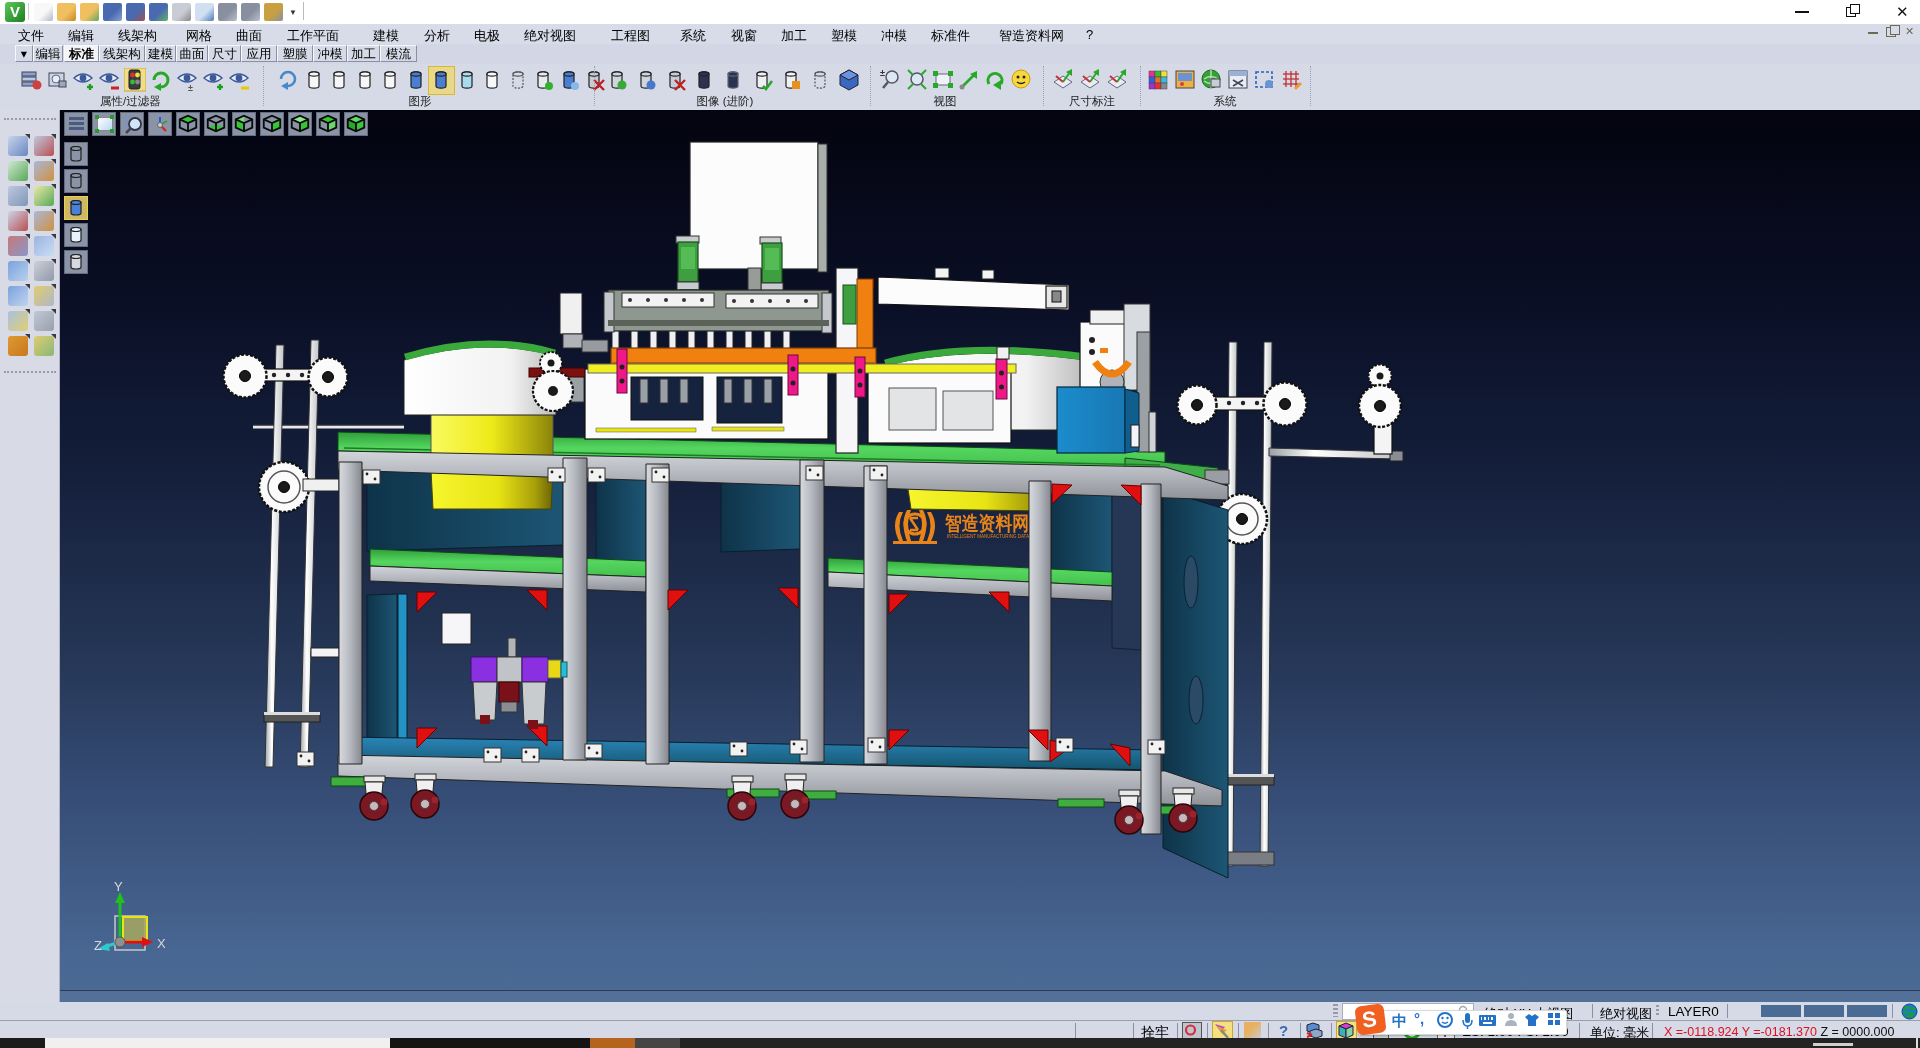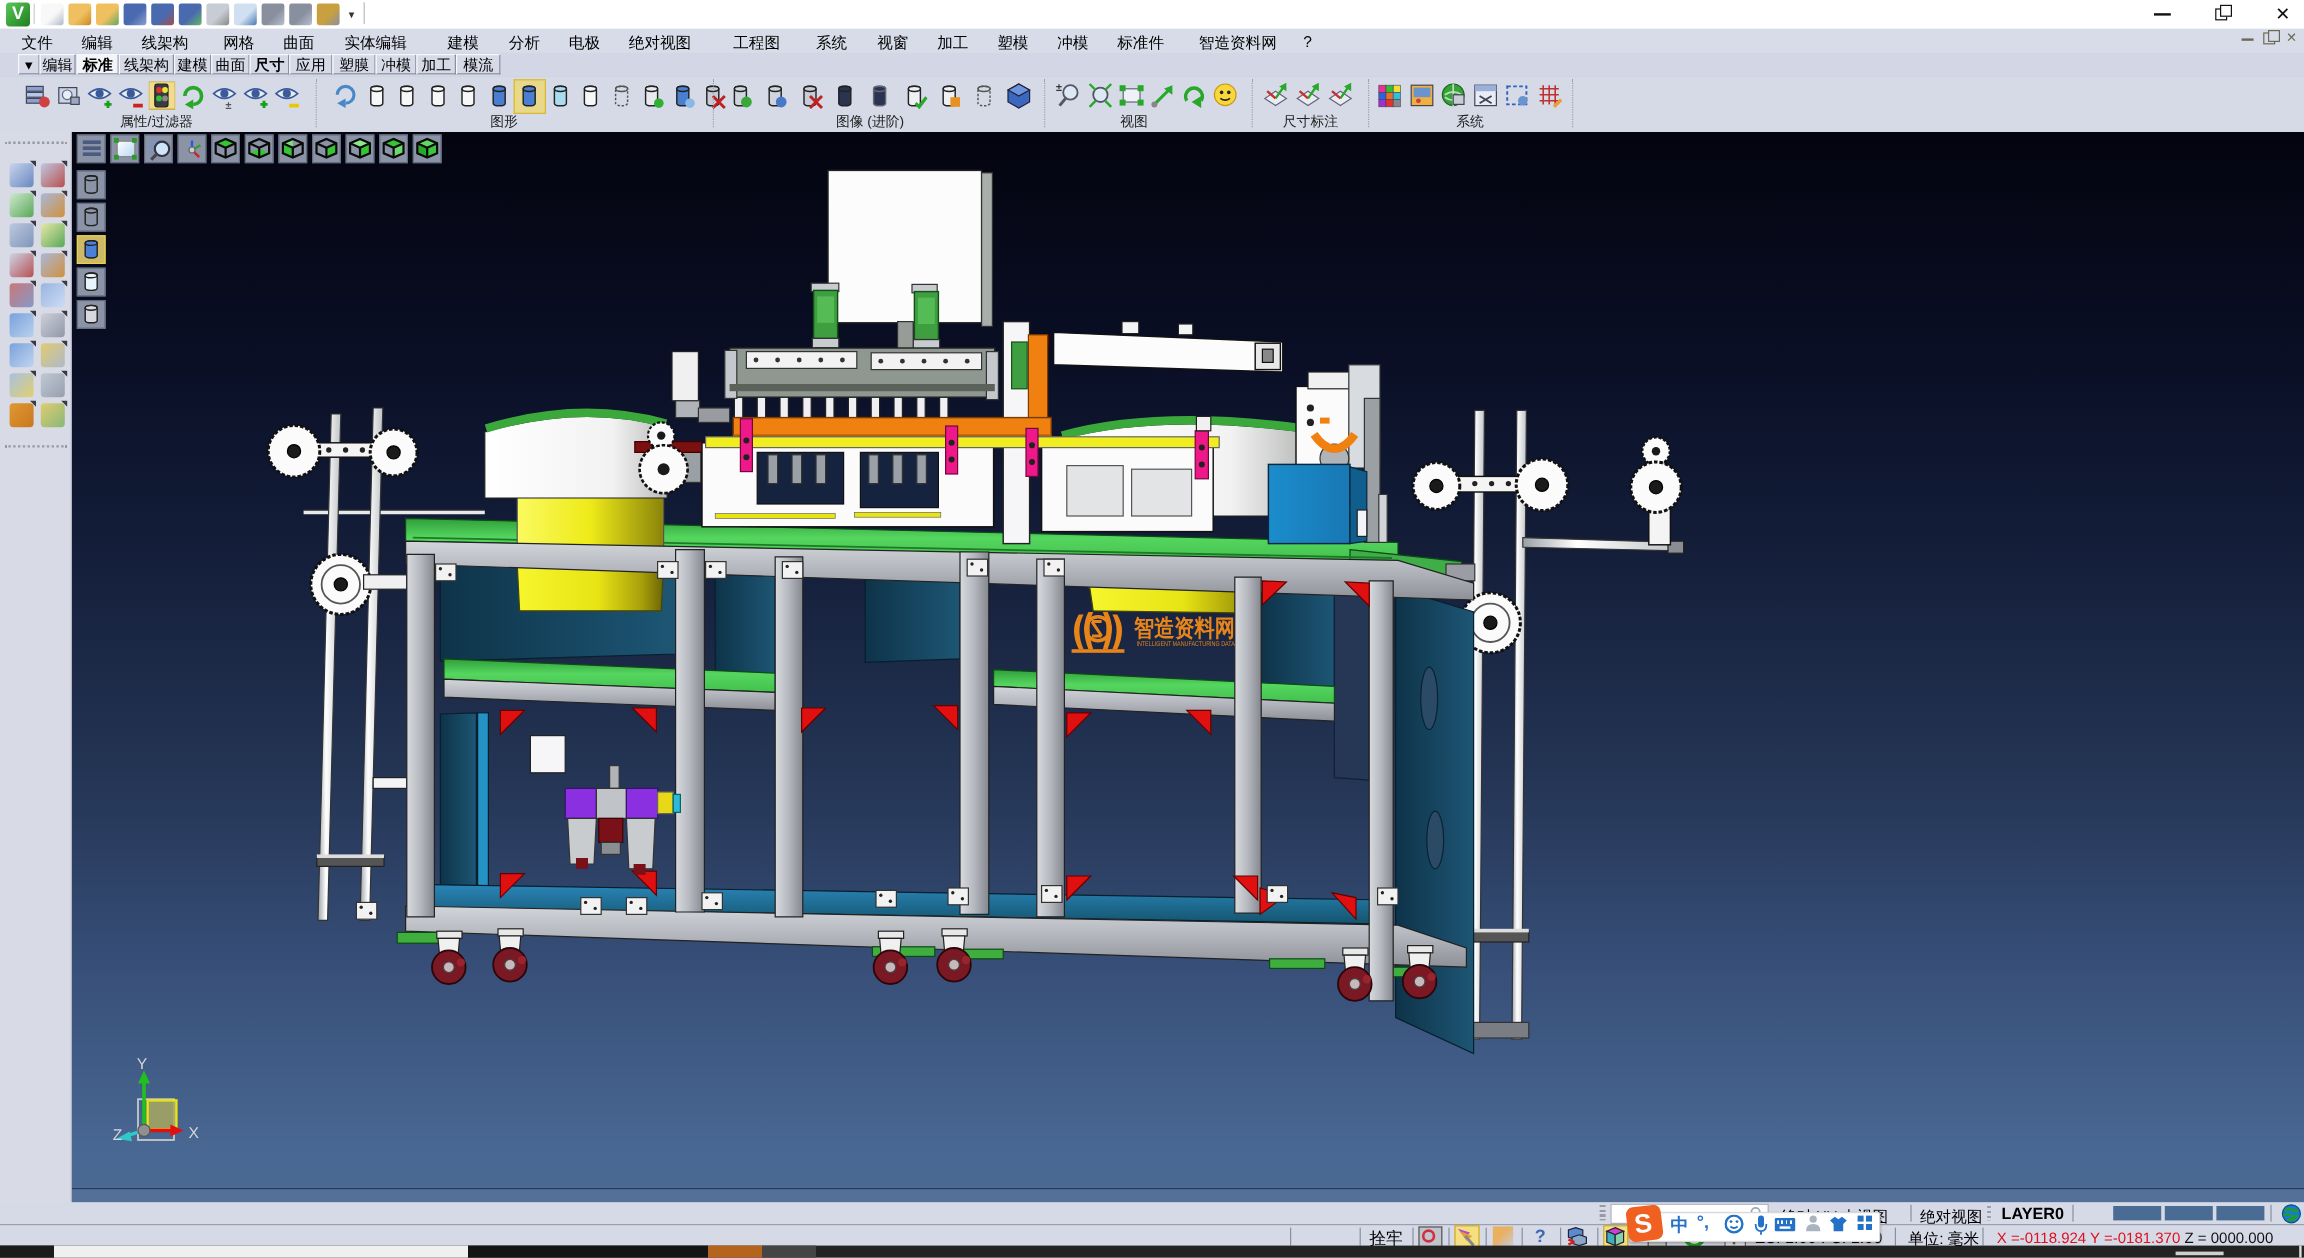--- a/index.html
+++ b/index.html
@@ -45,21 +45,21 @@
  <div class="abs" style="left:1846px;top:7px;width:8px;height:8px;border:1.5px solid #111;"></div>
  <div class="abs" style="left:1850px;top:4px;width:8px;height:8px;border:1.5px solid #111;background:#fff;"></div>
  <div class="abs" style="left:1896px;top:3px;font-size:15px;color:#111;">✕</div>
 </div>
 <div id="menubar">
     <span class="mi" style="left:18px">文件</span>
     <span class="mi" style="left:68px">编辑</span>
     <span class="mi" style="left:118px">线架构</span>
     <span class="mi" style="left:186px">网格</span>
     <span class="mi" style="left:236px">曲面</span>
-    <span class="mi" style="left:287px">实体编辑</span>
+    <span class="mi" style="left:287px">工作平面</span>
     <span class="mi" style="left:373px">建模</span>
     <span class="mi" style="left:424px">分析</span>
     <span class="mi" style="left:474px">电极</span>
     <span class="mi" style="left:524px">绝对视图</span>
     <span class="mi" style="left:611px">工程图</span>
     <span class="mi" style="left:680px">系统</span>
     <span class="mi" style="left:731px">视窗</span>
     <span class="mi" style="left:781px">加工</span>
     <span class="mi" style="left:831px">塑模</span>
     <span class="mi" style="left:881px">冲模</span>
@@ -71,21 +71,21 @@
     <div class="abs" style="left:1890px;top:1px;width:8px;height:8px;border:1px solid #6b6b55;background:#d8dcE9"></div>
     <div class="abs" style="left:1905px;top:1px;font-size:11px;color:#6b6b55">✕</div>
   </div>
 <div id="tabrow">
     <div class="tab" style="left:15px;width:18px;background:#d6dae7;font-weight:normal">▾</div>
     <div class="tab" style="left:33px;width:30px;background:#d6dae7;font-weight:normal">编辑</div>
     <div class="tab" style="left:64px;width:35px;background:#f2f4f8;font-weight:bold">标准</div>
     <div class="tab" style="left:99px;width:46px;background:#d6dae7;font-weight:normal">线架构</div>
     <div class="tab" style="left:145px;width:31px;background:#d6dae7;font-weight:normal">建模</div>
     <div class="tab" style="left:176px;width:32px;background:#d6dae7;font-weight:normal">曲面</div>
-    <div class="tab" style="left:208px;width:33px;background:#d6dae7;font-weight:bold">尺寸</div>
+    <div class="tab" style="left:208px;width:33px;background:#d6dae7;font-weight:normal">尺寸</div>
     <div class="tab" style="left:241px;width:36px;background:#d6dae7;font-weight:normal">应用</div>
     <div class="tab" style="left:277px;width:36px;background:#d6dae7;font-weight:normal">塑膜</div>
     <div class="tab" style="left:313px;width:34px;background:#d6dae7;font-weight:normal">冲模</div>
     <div class="tab" style="left:347px;width:33px;background:#d6dae7;font-weight:normal">加工</div>
     <div class="tab" style="left:380px;width:37px;background:#d6dae7;font-weight:normal">模流</div>
   </div>
 <div id="ribbon">
     <div class="abs" style="left:20px;top:4px;width:22px;height:24px"><svg width="22" height="24">
         <rect x="2" y="4" width="14" height="4" fill="#8aa0d0" stroke="#445"></rect>
         <rect x="2" y="9" width="14" height="4" fill="#b8c8e8" stroke="#445"></rect>
@@ -917,21 +917,21 @@
         <ellipse cx="10" cy="4.5" rx="5" ry="2" fill="none" stroke="#222" stroke-width="1.2"></ellipse>
       </svg>
     </div>
 </div>
 <div id="promptbar"></div>
 <div id="status1">
     <span class="abs" style="left:1484px;top:3px;font-size:13px">绝对 XY 上视图</span>
     <div class="sep vsep1" style="left:1592px"></div>
     <span class="abs" style="left:1600px;top:3px;font-size:13px">绝对视图</span>
     <div class="abs" style="left:1656px;top:3px;width:3px;height:12px;background:repeating-linear-gradient(180deg,#99a 0 2px,#d6dae7 2px 4px)"></div>
-    <span class="abs" style="left:1668px;top:2px;font-size:13.5px;font-weight:bold">LAYER0</span>
+    <span class="abs" style="left:1668px;top:2px;font-size:13.5px;font-weight:normal">LAYER0</span>
     <div class="sep vsep1" style="left:1727px"></div>
     <div class="abs" style="left:1761px;top:3px;width:40px;height:12px;background:#4a6b94"></div>
     <div class="abs" style="left:1804px;top:3px;width:40px;height:12px;background:#4a6b94"></div>
     <div class="abs" style="left:1847px;top:3px;width:40px;height:12px;background:#4a6b94"></div>
     <div class="sep vsep1" style="left:1892px"></div>
     <svg class="abs" style="left:1901px;top:1px" width="17" height="17">
       <circle cx="8.5" cy="8.5" r="7.5" fill="#1a7ad0" stroke="#0a4a8a"></circle>
       <path d="M3 6 Q6 3 9 5 Q12 7 14 5 M2 10 Q5 8 8 10 Q11 12 14 10 M5 14 Q8 12 12 14" stroke="#20a020" stroke-width="2" fill="none"></path>
     </svg>
     <div class="abs" style="left:1333px;top:2px;width:5px;height:13px;background:repeating-linear-gradient(180deg,#99a 0 2px,#d6dae7 2px 4px)"></div>

